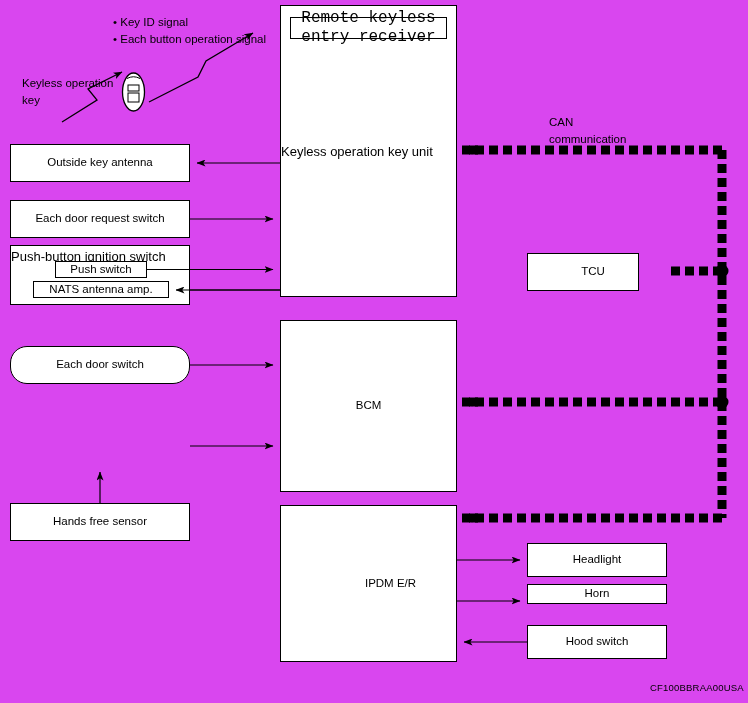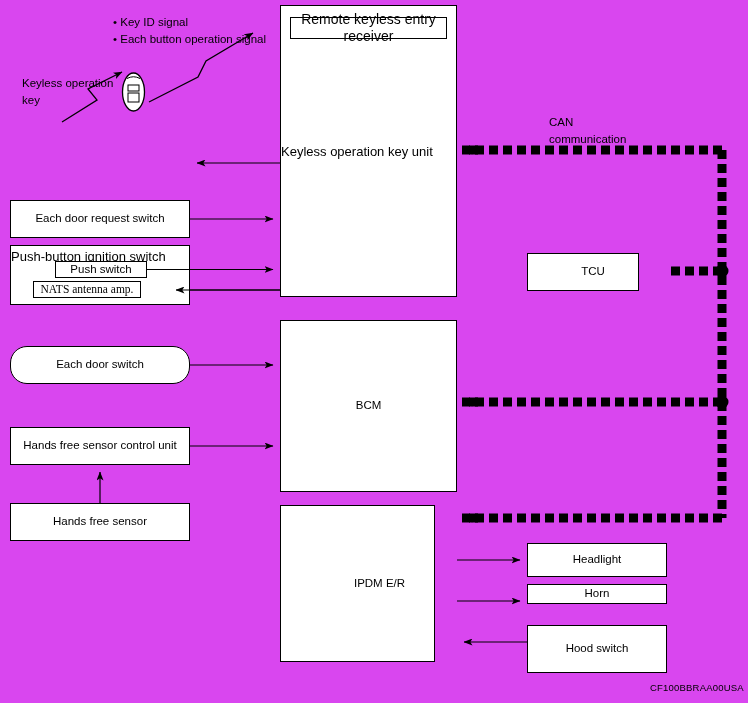--- a/index.html
+++ b/index.html
@@ -68,75 +68,75 @@
 
   <div class="label" style="left:113px; top:14px;">• Key ID signal</div>
   <div class="label" style="left:113px; top:31px;">• Each button operation signal</div>
 
   <div class="label" style="left:22px; top:75px;">Keyless operation</div>
   <div class="label" style="left:22px; top:92px;">key</div>
 
   <div class="label" style="left:549px; top:114px;">CAN</div>
   <div class="label" style="left:549px; top:131px;">communication</div>
 
+  <div class="box" style="left:10px; top:144px; width:180px; height:38px;">
+    <span>Outside key antenna</span>
+  </div>
 
   <div class="box" style="left:10px; top:200px; width:180px; height:38px;">
     <span>Each door request switch</span>
   </div>
 
   <div class="box" style="left:10px; top:245px; width:180px; height:60px; display:block;">
     <div class="nested-label" style="left:0; top:3px;">Push-button ignition switch</div>
   </div>
   <div class="box thin" style="left:55px; top:261px; width:92px; height:17px;">
     <span>Push switch</span>
   </div>
-  <div class="box thin" style="left:33px; top:281px; width:108px; height:17px;font-family:Liberation Serif, serif;">
+  <div class="box thin" style="left:33px; top:281px; width:136px; height:17px;">
     <span>NATS antenna amp.</span>
   </div>
 
   <div class="box" style="left:10px; top:346px; width:180px; height:38px;border-radius:17px;">
     <span>Each door switch</span>
   </div>
 
-  <div class="box" style="left:10px; top:427px; width:180px; height:38px;">
-    <span>Hands free sensor control unit</span>
-  </div>
 
   <div class="box" style="left:10px; top:503px; width:180px; height:38px;">
     <span>Hands free sensor</span>
   </div>
 
   <div class="box" style="left:280px; top:5px; width:177px; height:292px; display:block;">
     <div class="nested-label" style="left:0; top:138px;">Keyless operation key unit</div>
   </div>
   <div class="box thin" style="left:290px; top:17px; width:157px; height:22px;">
-    <span style="font-size:14px;">Remote keyless entry receiver</span>
+    <span style="font-size:16px;font-family:Liberation Mono, monospace;">Remote keyless entry receiver</span>
   </div>
 
   <div class="box" style="left:280px; top:320px; width:177px; height:172px;">
     <span>BCM</span>
   </div>
 
-  <div class="box" style="left:280px; top:505px; width:155px; height:157px;padding-left:44px;">
+  <div class="box" style="left:280px; top:505px; width:177px; height:157px;padding-left:44px;">
     <span>IPDM E/R</span>
   </div>
 
   <div class="box" style="left:527px; top:253px; width:112px; height:38px;padding-left:20px;">
     <span>TCU</span>
   </div>
 
   <div class="box" style="left:527px; top:543px; width:140px; height:34px;">
     <span>Headlight</span>
   </div>
 
   <div class="box" style="left:527px; top:584px; width:140px; height:20px;">
     <span>Horn</span>
   </div>
 
-  <div class="box" style="left:527px; top:625px; width:140px; height:48px;align-items:center;">
+  <div class="box" style="left:527px; top:625px; width:140px; height:34px;align-items:center;">
     <span>Hood switch</span>
   </div>
 
   <svg class="overlay" viewBox="0 0 748 703" xmlns="http://www.w3.org/2000/svg">
     <defs>
       <marker id="ah" markerWidth="9" markerHeight="7" refX="8.5" refY="3.5" orient="auto" markerUnits="userSpaceOnUse">
         <path d="M0,0 L9,3.5 L0,7 L2.2,3.5 Z" fill="#000"></path>
       </marker>
       <marker id="ahL" markerWidth="11" markerHeight="9" refX="10.5" refY="4.5" orient="auto" markerUnits="userSpaceOnUse">
         <path d="M0,0 L11,4.5 L0,9 L2.8,4.5 Z" fill="#000"></path>

